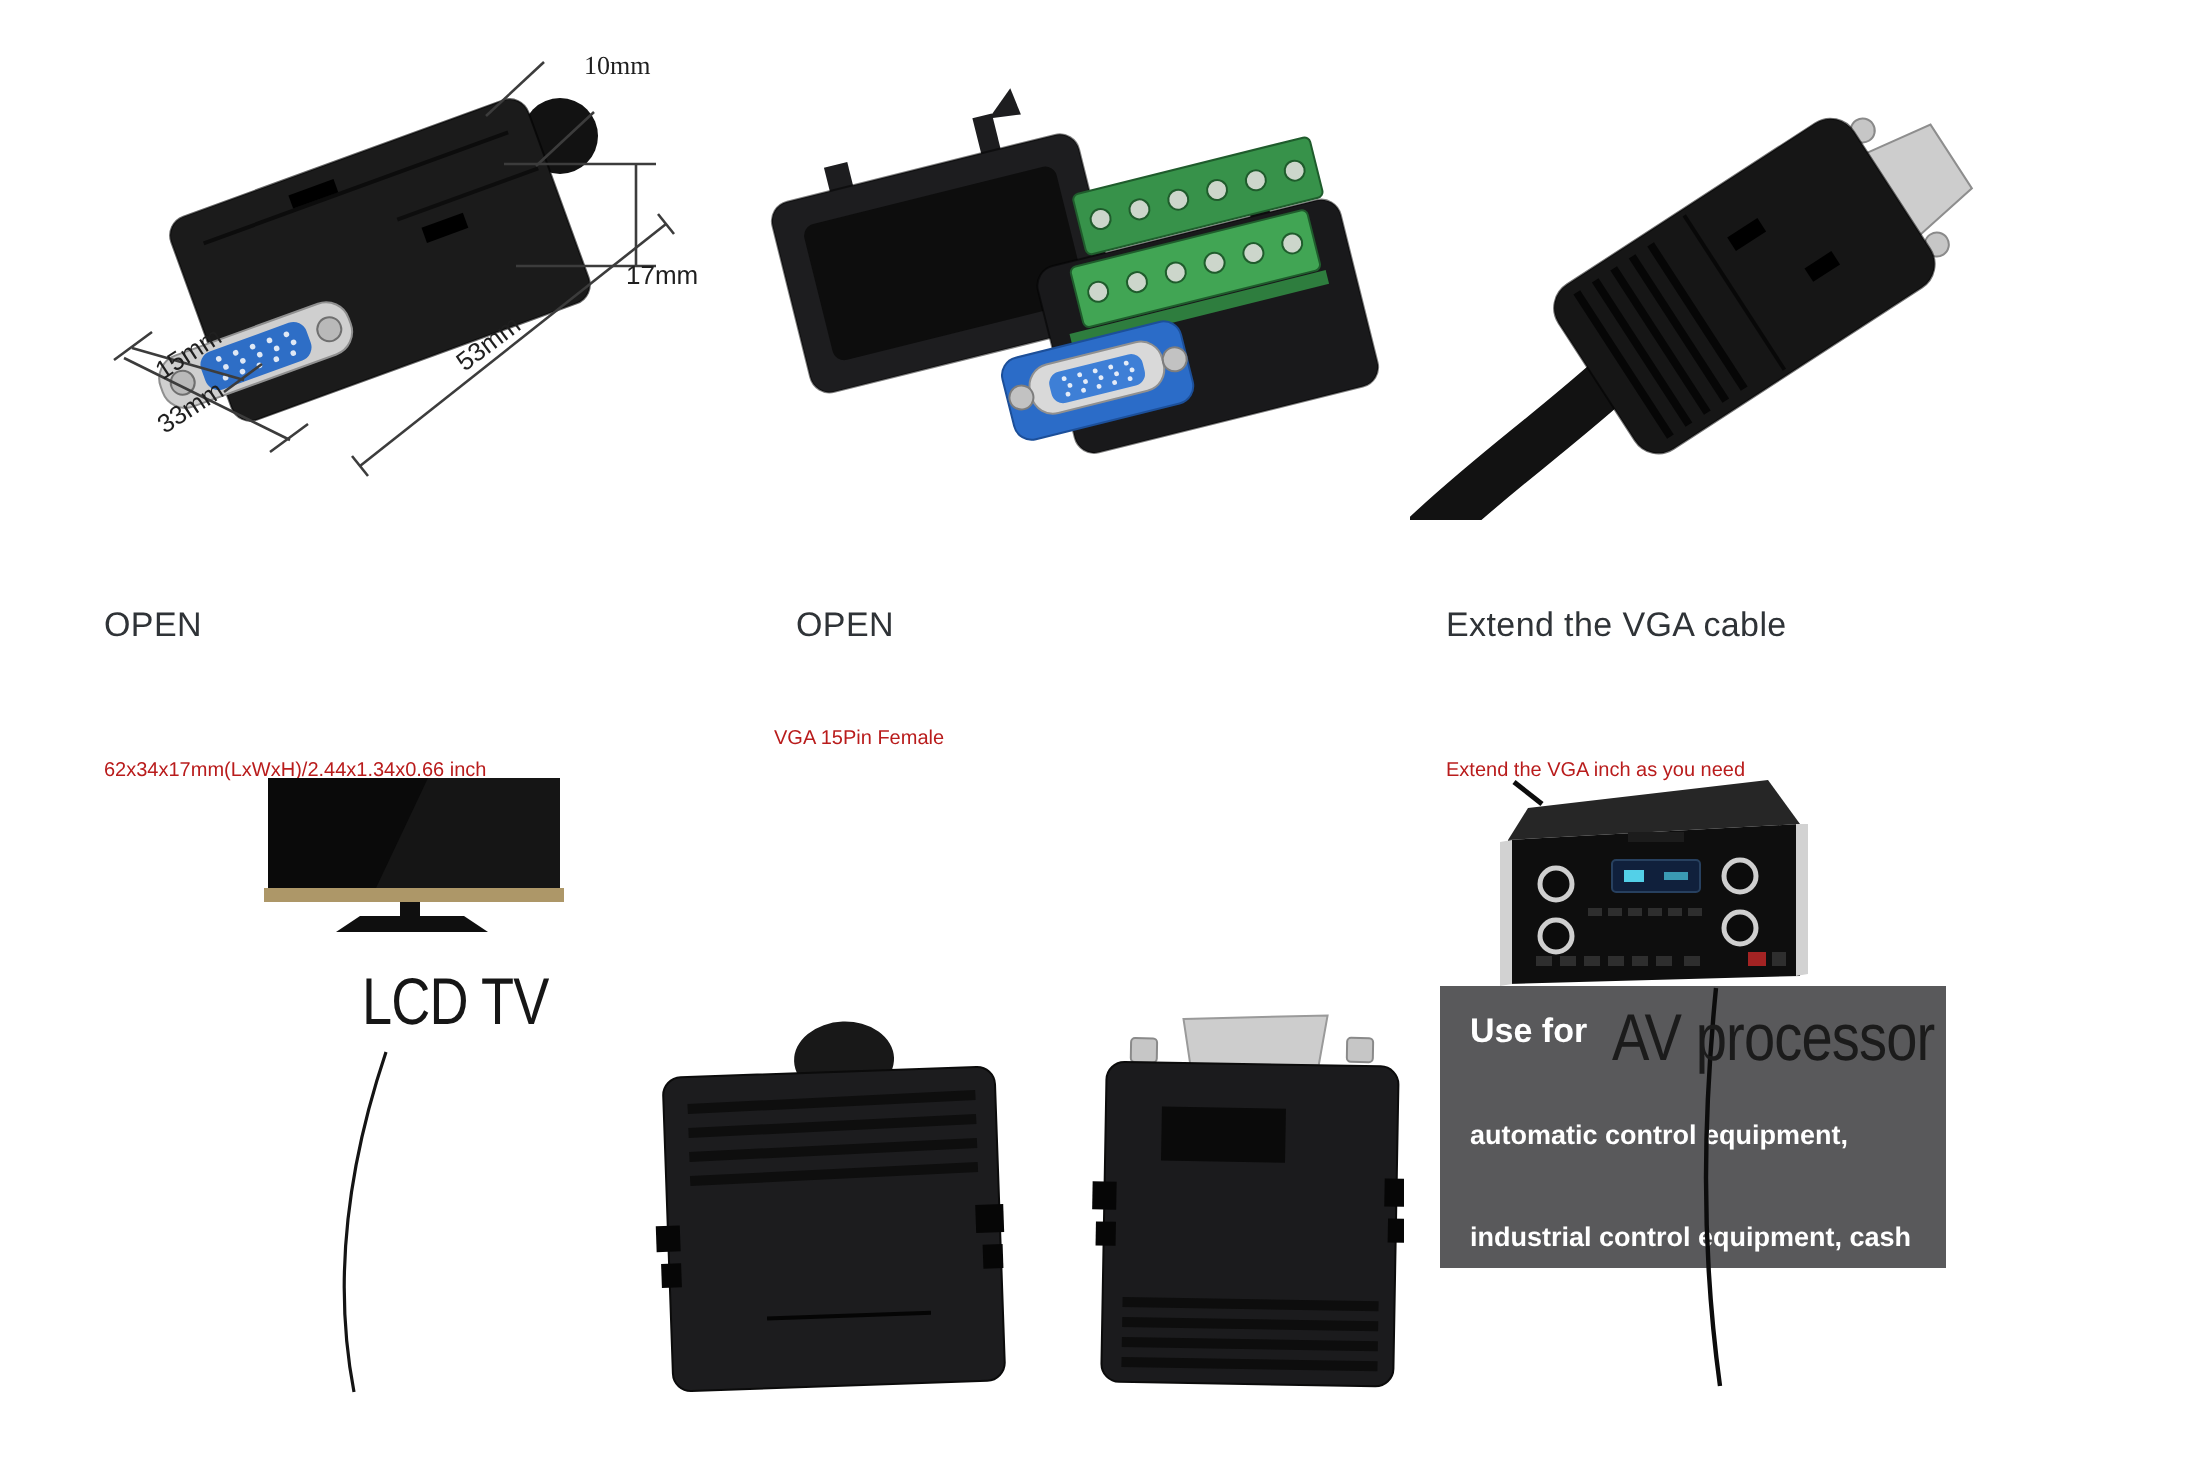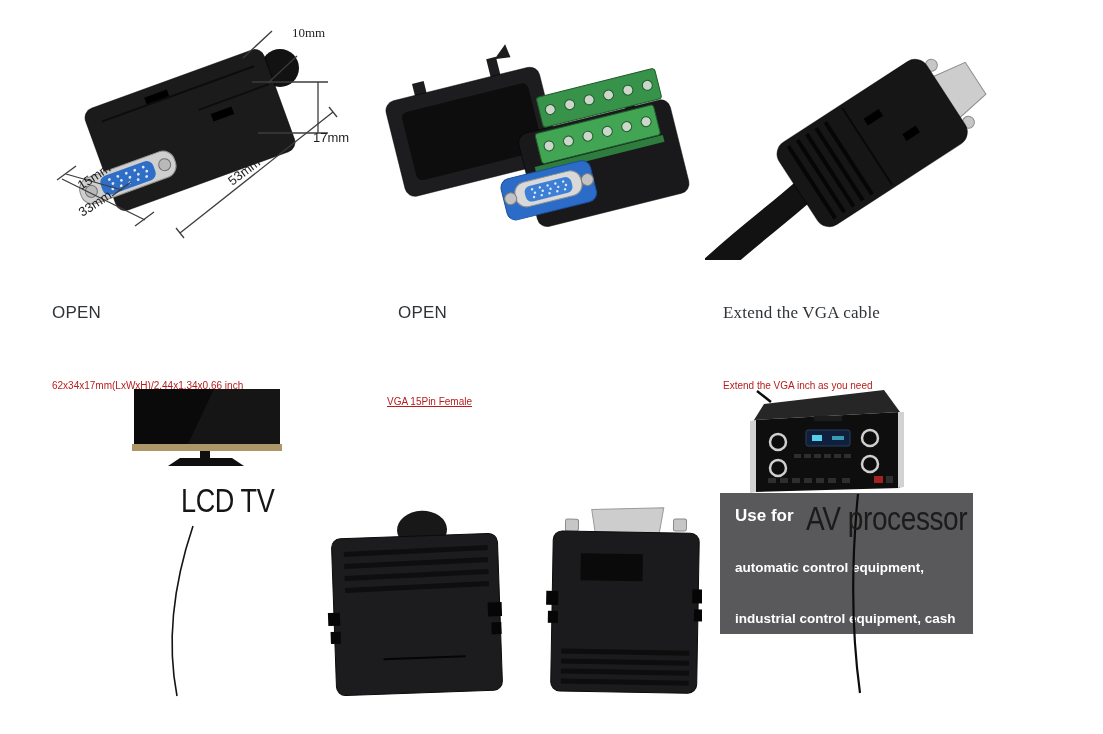--- a/index.html
+++ b/index.html
@@ -147,42 +147,42 @@
           <circle cx="176" cy="156" r="1.2"></circle>
         <circle cx="142" cy="160" r="1.2"></circle>
           <circle cx="150" cy="160" r="1.2"></circle>
           <circle cx="158" cy="160" r="1.2"></circle>
           <circle cx="166" cy="160" r="1.2"></circle>
           <circle cx="174" cy="160" r="1.2"></circle>
       </g>
     </g>
   </svg>
   <div class="col-heading" style="left:398px;top:303px;">OPEN</div>
-  <div class="col-sub" style="left:387px;top:348px;text-decoration:underline;">VGA 15Pin Female</div>
+  <div class="col-sub" style="left:387px;top:316px;">VGA 15Pin Female</div>
 
   <svg class="abs" style="left:705px;top:20px;" width="310" height="240" viewBox="0 0 310 240">
     <path d="M8 248 C40 218 66 200 100 170" stroke="#121212" stroke-width="25" fill="none" stroke-linecap="round"></path>
     <g transform="rotate(-33 170 120)">
       <circle cx="258" cy="88" r="6" fill="#c6c6c6" stroke="#8a8a8a"></circle>
       <circle cx="258" cy="156" r="6" fill="#c6c6c6" stroke="#8a8a8a"></circle>
       <polygon points="250,98 288,104 288,142 250,148" fill="#cdcdcd" stroke="#8e8e8e"></polygon>
       <rect x="78" y="72" width="176" height="98" rx="14" fill="#161616" stroke="#000" stroke-opacity=".55"></rect>
       <g stroke="#060606" stroke-width="4">
         <line x1="94" y1="78" x2="94" y2="164"></line>
         <line x1="105" y1="78" x2="105" y2="164"></line>
         <line x1="116" y1="78" x2="116" y2="164"></line>
         <line x1="127" y1="78" x2="127" y2="164"></line>
         <line x1="138" y1="78" x2="138" y2="164"></line>
       </g>
       <line x1="160" y1="75" x2="160" y2="167" stroke="#000" stroke-width="2" opacity=".6"></line>
       <rect x="172" y="96" width="18" height="8" fill="#000"></rect>
       <rect x="196" y="130" width="16" height="8" fill="#000"></rect>
     </g>
   </svg>
-  <div class="col-heading" style="left:723px;top:303px;font-family:Liberation Serif, serif;">Extend the VGA cable</div>
+  <div class="col-heading" style="left:723px;top:303px;">Extend the VGA cable</div>
   <div class="col-sub" style="left:723px;top:332px;">Extend the VGA inch as you need</div>
 
   <svg class="abs" style="left:126px;top:386px;" width="160" height="92" viewBox="0 0 160 92">
     <rect x="8" y="3" width="146" height="55" fill="#0a0a0a"></rect>
     <polygon points="88,3 154,3 154,58 62,58" fill="#151515"></polygon>
     <rect x="6" y="58" width="150" height="7" fill="#ad9768"></rect>
     <rect x="74" y="65" width="10" height="9" fill="#0f0f0f"></rect>
     <polygon points="42,80 118,80 106,72 54,72" fill="#0f0f0f"></polygon>
   </svg>
   <div class="big-label" id="lcd-label">LCD TV</div>

